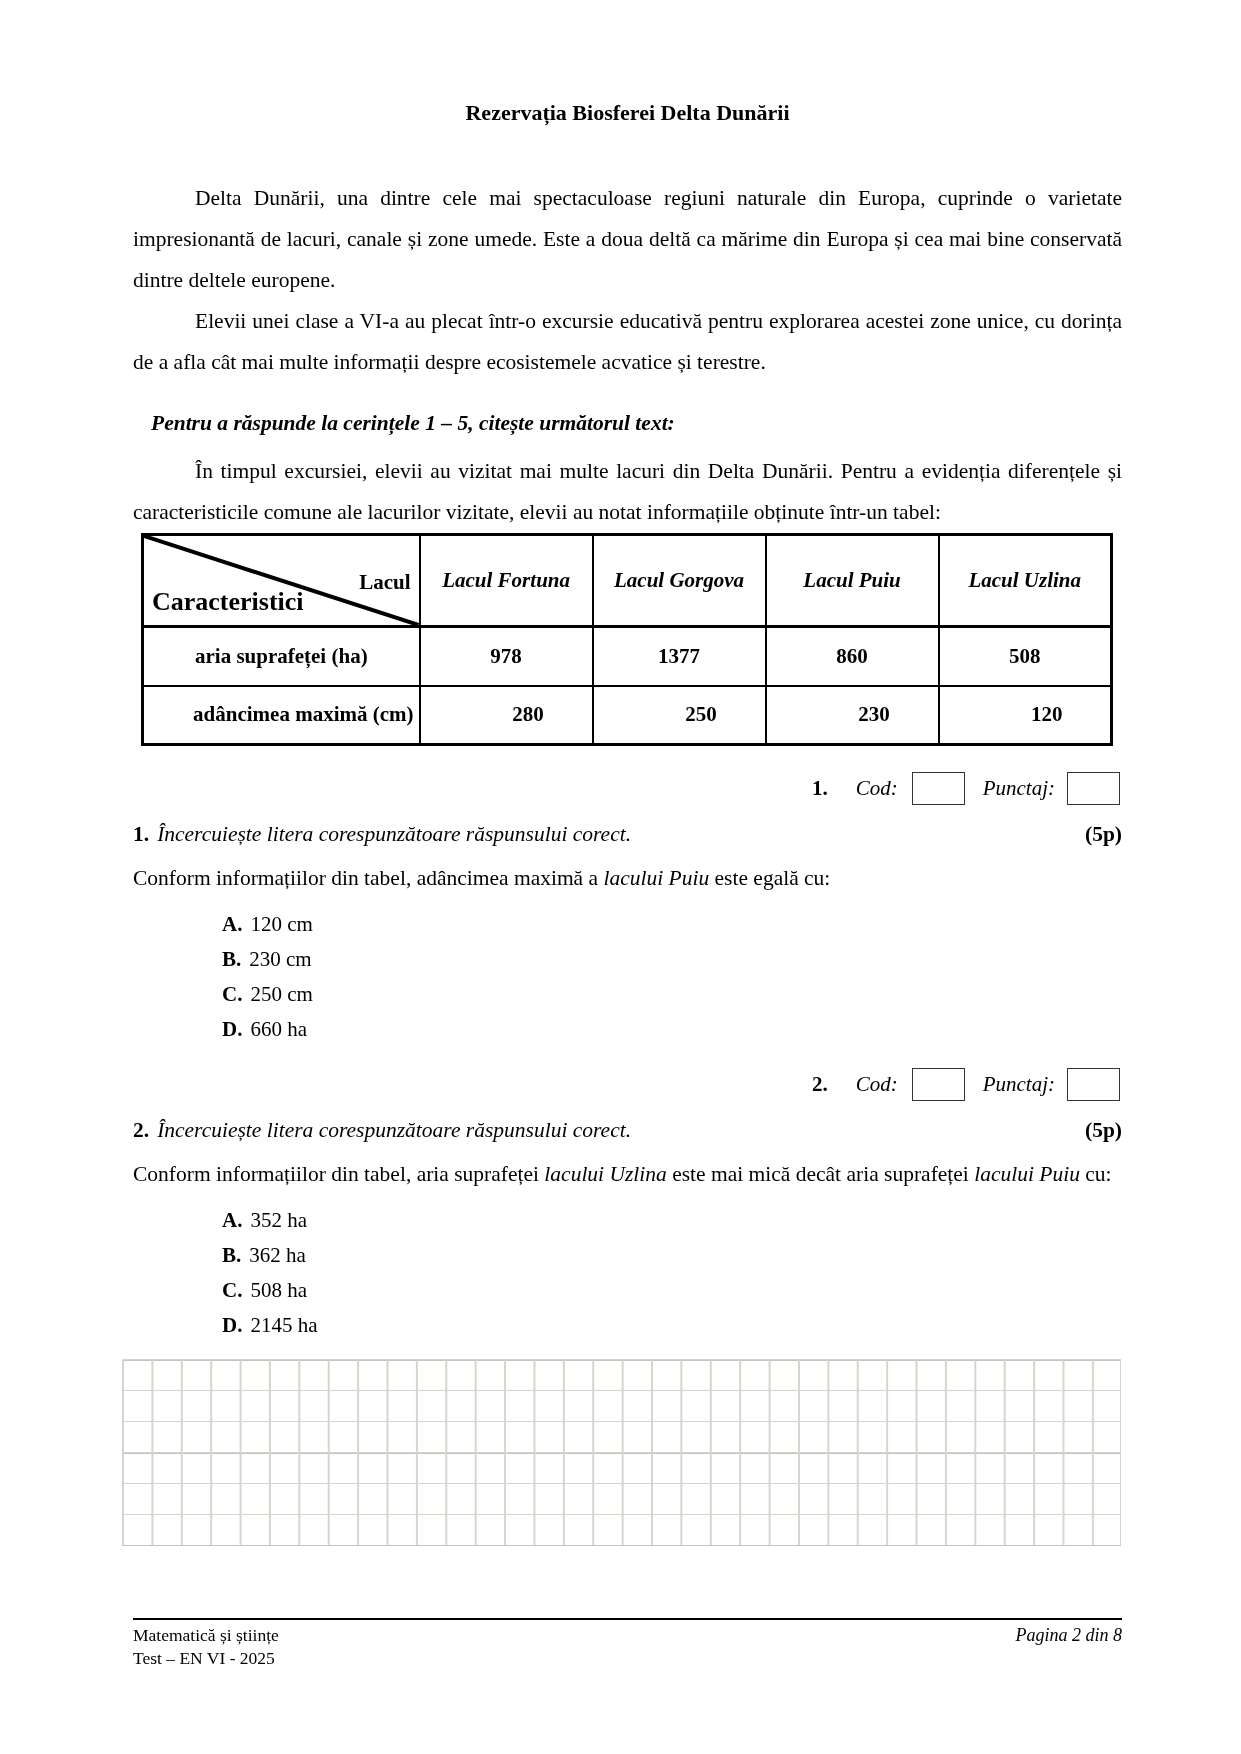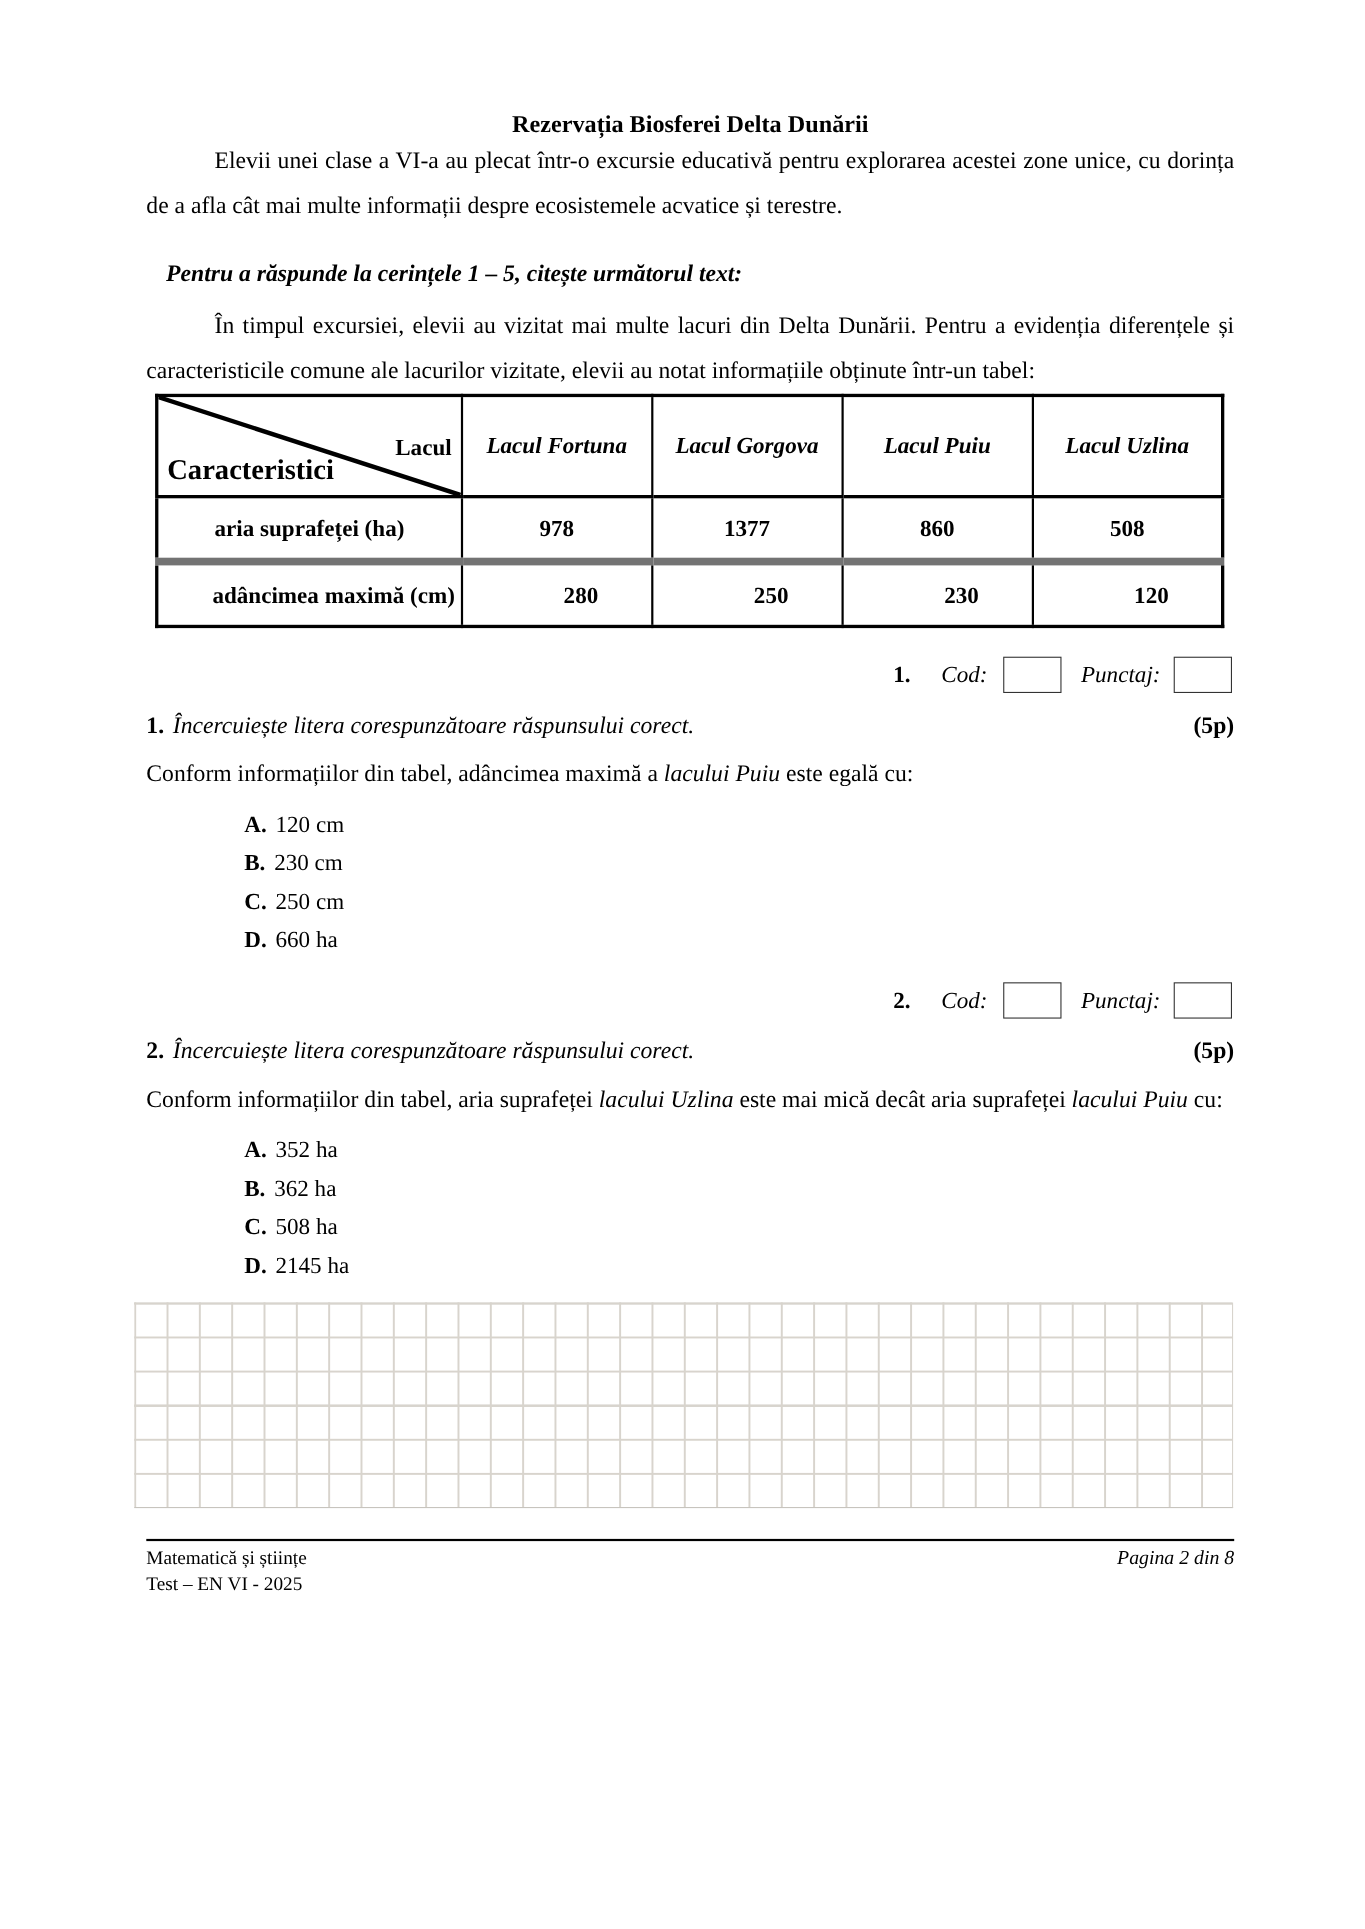--- a/index.html
+++ b/index.html
@@ -25,21 +25,21 @@
 
   table.lakes {
     margin-left:8px;
     width:972px; border-collapse:collapse; border:3px solid #000;
     table-layout:fixed;
     font-weight:bold;
   }
   table.lakes td { border:2px solid #000; text-align:center; font-size:21px; }
   table.lakes tr.hdr td { height:92px; border-bottom:3px solid #000; }
   table.lakes tr.r1 td { height:59px; }
-  table.lakes tr.r2 td { height:59px; border-top:7px solid #737373;padding-left:44px; }
+  table.lakes tr.r2 td { height:59px; border-top:1px solid #737373;padding-left:44px; }
   td.corner { position:relative; width:28.6%; }
   td.corner svg { position:absolute; left:0; top:0; width:100%; height:100%; }
   .corner-top { position:absolute; top:34px; right:8px; font-size:21px; }
   .corner-bottom { position:absolute; bottom:8px; left:8px; font-size:26px; }
   td.lake-col { font-style:italic; }
 
   .cod-row {
     margin-top:24px; display:flex; justify-content:flex-end; align-items:center;
     height:36px; font-size:21px;
   }
@@ -70,34 +70,35 @@
     width:999px; height:187px;
     background-image:
       linear-gradient(to right, #d8d4cd 1.5px, transparent 1.5px),
       linear-gradient(to bottom, #d8d4cd 1.5px, transparent 1.5px),
       linear-gradient(to bottom, #c7c4be 2px, transparent 2px);
     background-size: 29.4px 31px, 29.4px 31px, 100% 93px;
     border-right:1px solid #d8d4cd; border-bottom:1px solid #c7c4be;
   }
 
   .footer {
-    margin-top:28px; width:989px;
+    margin-top:72px; width:989px;
     border-top:2px solid #000; padding-top:4px;
     display:flex; justify-content:space-between; align-items:flex-start;
     font-size:17.5px; line-height:23px;
   }
   .footer .pagenum { font-style:italic; font-size:18px; }
 </style>
 </head>
 <body>
 
 <div class="page">
 
   <div class="doc-title">Rezervația Biosferei Delta Dunării</div>
 
+  <p class="para para-first">Delta Dunării, una dintre cele mai spectaculoase regiuni naturale din Europa, cuprinde o varietate impresionantă de lacuri, canale și zone umede. Este a doua deltă ca mărime din Europa și cea mai bine conservată dintre deltele europene.</p>
   <p class="para">Elevii unei clase a VI-a au plecat într-o excursie educativă pentru explorarea acestei zone unice, cu dorința de a afla cât mai multe informații despre ecosistemele acvatice și terestre.</p>
 
   <div class="instruction">Pentru a răspunde la cerințele 1 – 5, citește următorul text:</div>
 
   <p class="para para-table-intro">În timpul excursiei, elevii au vizitat mai multe lacuri din Delta Dunării. Pentru a evidenția diferențele și caracteristicile comune ale lacurilor vizitate, elevii au notat informațiile obținute într-un tabel:</p>
 
   <table class="lakes">
     <tbody>
         <tr class="hdr">
       <td class="corner">

